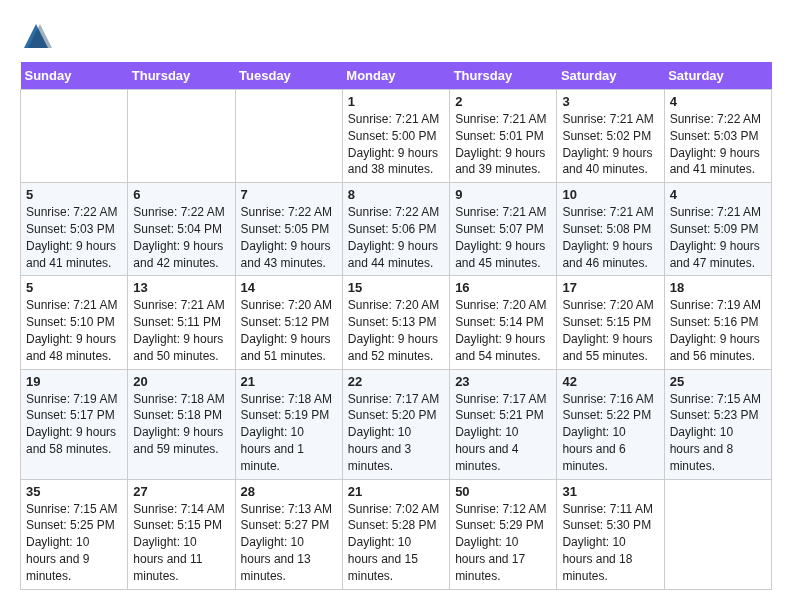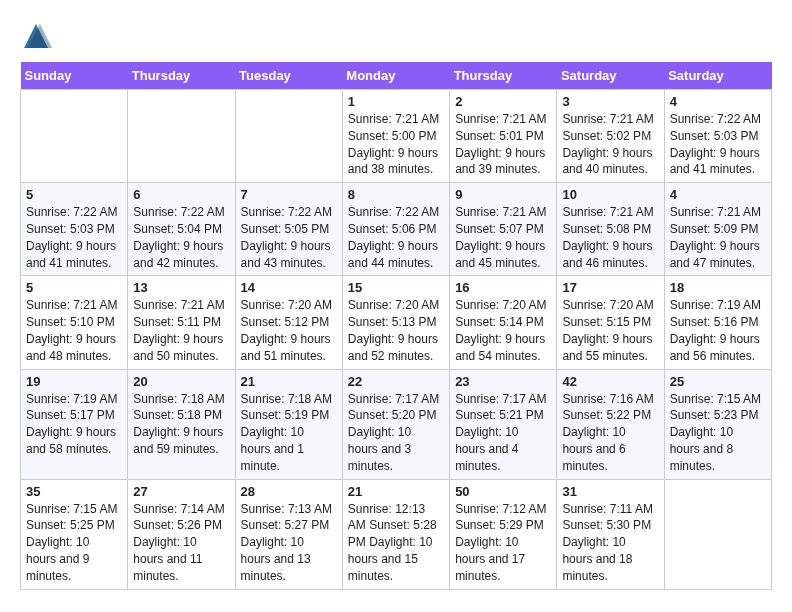--- a/index.html
+++ b/index.html
@@ -292,32 +292,32 @@
       <tr>
         <td>
           <span class="day-num">35</span>
           <div class="cell-text">Sunrise: 7:15 AM
 Sunset: 5:25 PM
 Daylight: 10 hours and 9 minutes.</div>
         </td>
         <td>
           <span class="day-num">27</span>
           <div class="cell-text">Sunrise: 7:14 AM
-Sunset: 5:26 PM
+Sunset: 5:15 PM
 Daylight: 10 hours and 11 minutes.</div>
         </td>
         <td>
           <span class="day-num">28</span>
           <div class="cell-text">Sunrise: 7:13 AM
 Sunset: 5:27 PM
 Daylight: 10 hours and 13 minutes.</div>
         </td>
         <td>
           <span class="day-num">21</span>
-          <div class="cell-text">Sunrise: 12:13 AM
+          <div class="cell-text">Sunrise: 7:02 AM
 Sunset: 5:28 PM
 Daylight: 10 hours and 15 minutes.</div>
         </td>
         <td>
           <span class="day-num">50</span>
           <div class="cell-text">Sunrise: 7:12 AM
 Sunset: 5:29 PM
 Daylight: 10 hours and 17 minutes.</div>
         </td>
         <td>

